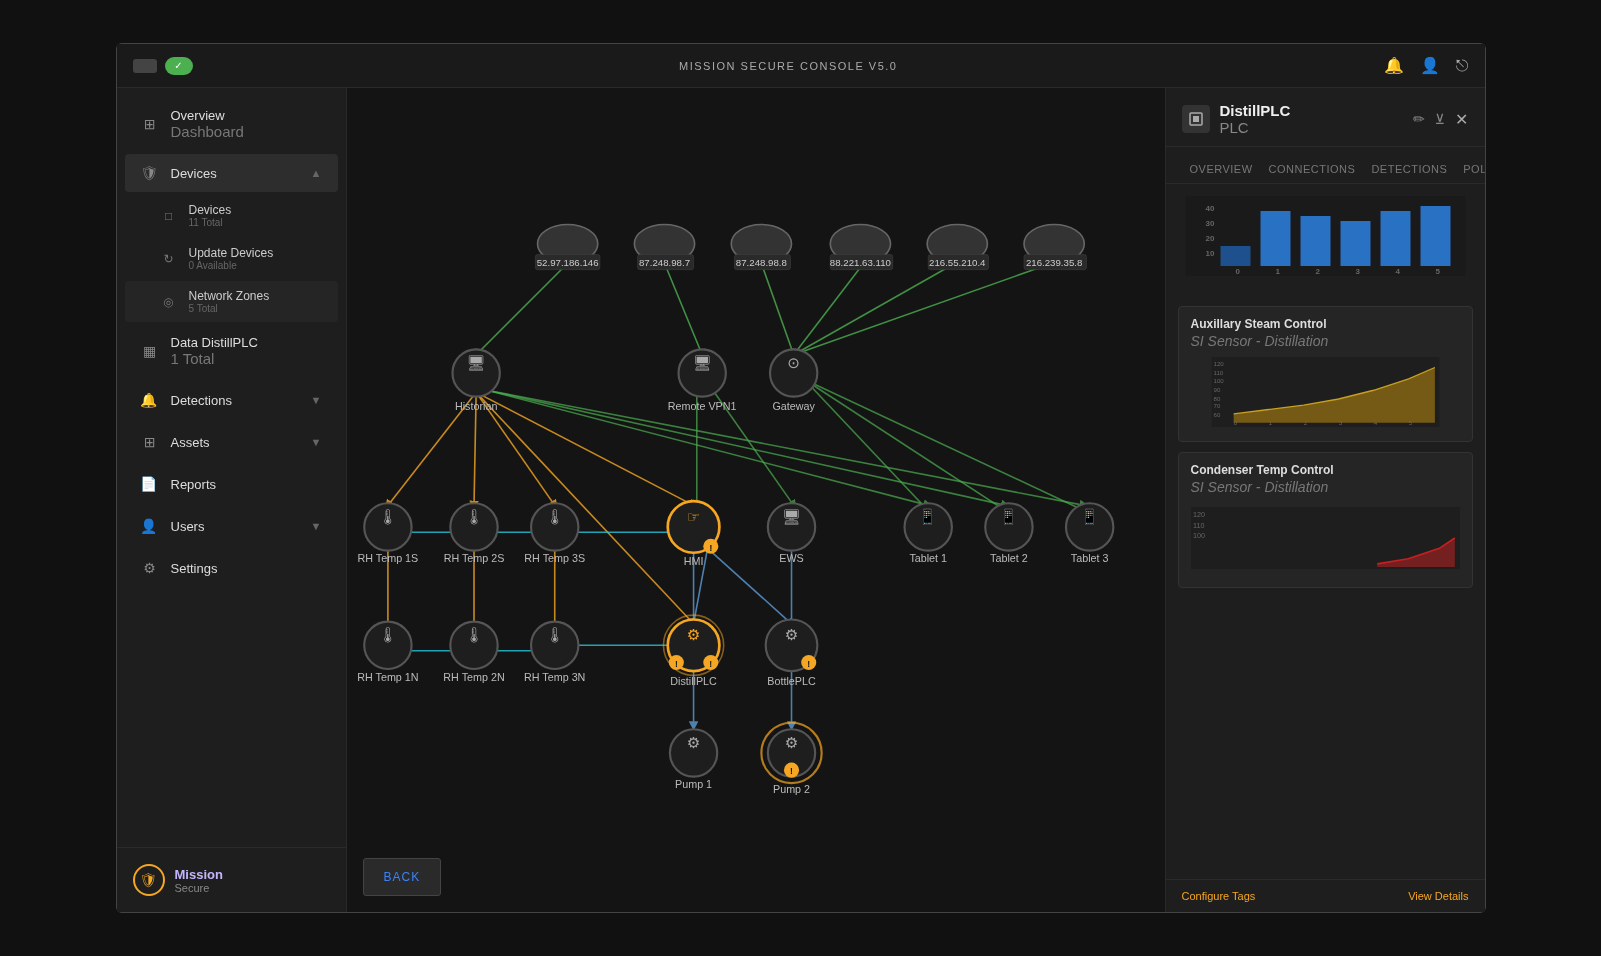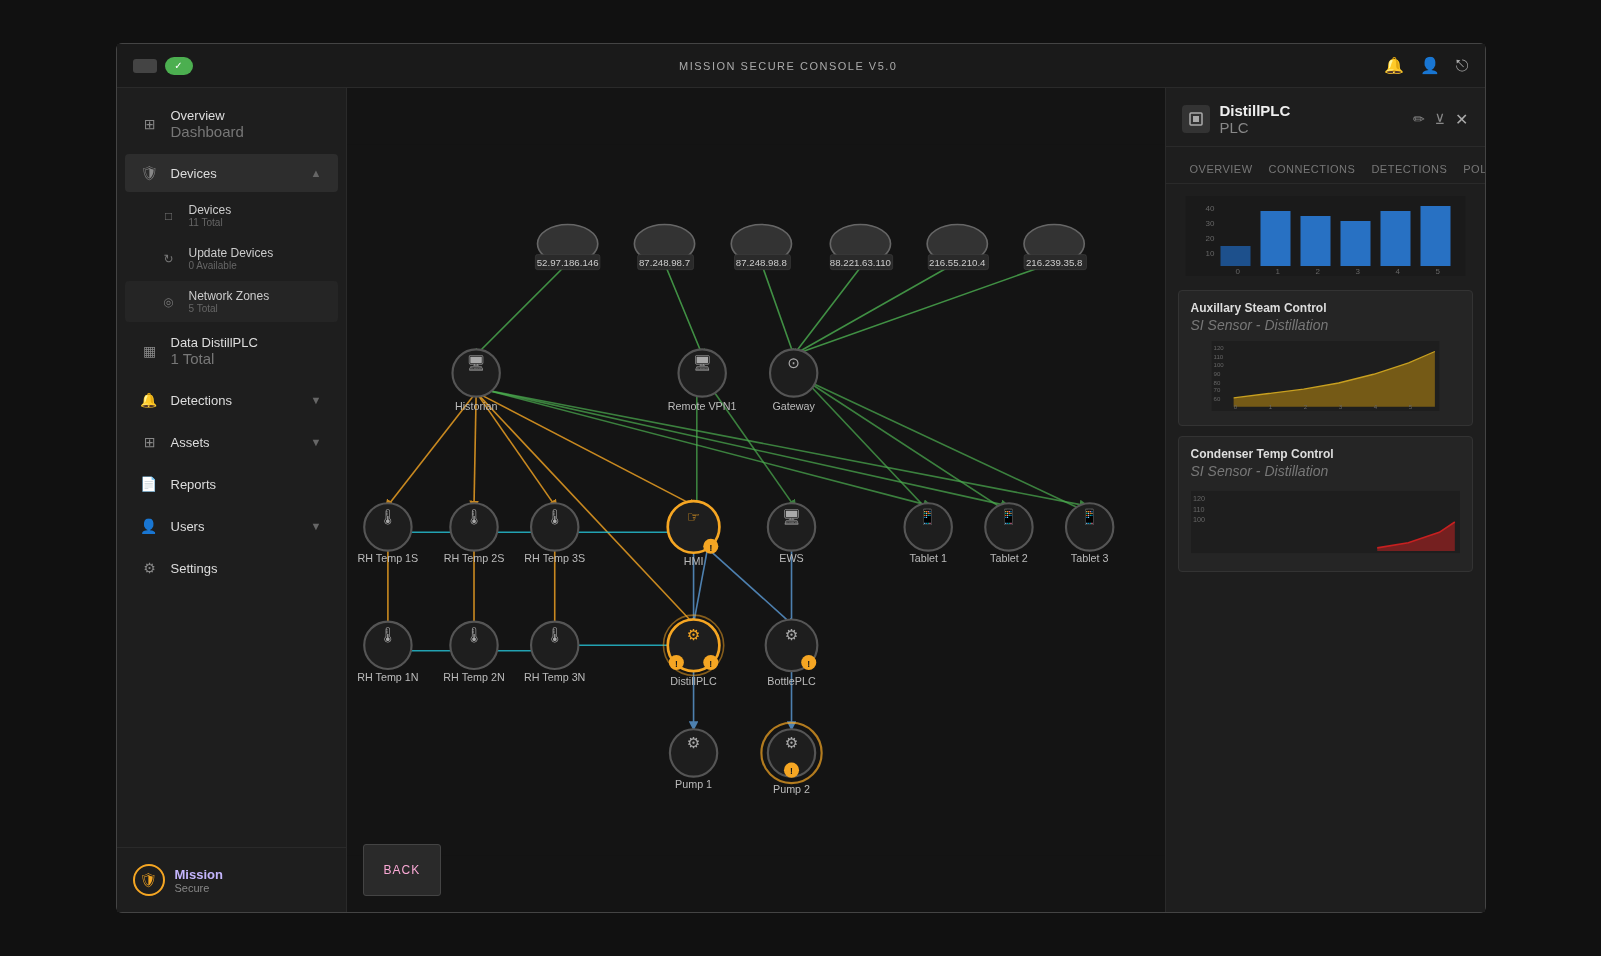--- a/index.html
+++ b/index.html
@@ -179,23 +179,23 @@
       top: 0; left: 0;
       width: 100%;
       height: 100%;
     }
     
     .back-btn {
       position: absolute;
       bottom: 16px;
       left: 16px;
       background: #2a2a2a;
-      color: #f9a8d4;
+      color: #3b82f6;
       border: 1px solid #444;
-      padding: 18px 20px;
+      padding: 11px 20px;
       font-size: 12px;
       letter-spacing: 1px;
       cursor: pointer;
       border-radius: 3px;
     }
 
     
     .right-panel {
       width: 320px;
       background: #1e1e1e;
@@ -685,21 +685,21 @@
       <div class="panel-tabs">
         <div class="panel-tab">OVERVIEW</div>
         <div class="panel-tab">CONNECTIONS</div>
         <div class="panel-tab">DETECTIONS</div>
         <div class="panel-tab">POLICIES</div>
 
       </div>
 
       <div class="panel-body">
 
-        <div style="margin-bottom:10px;">
+        <div style="margin-bottom:26px;font-weight:bold;">
           <svg width="100%" height="80" viewBox="0 0 280 80">
             <rect width="280" height="80" fill="#1a1a1a"></rect>
 
             <text x="20" y="15" fill="#666" font-size="8">40</text>
             <text x="20" y="30" fill="#666" font-size="8">30</text>
             <text x="20" y="45" fill="#666" font-size="8">20</text>
             <text x="20" y="60" fill="#666" font-size="8">10</text>
 
             <rect x="35" y="50" width="30" height="20" fill="#1e5799" opacity="0.9"></rect>
             <rect x="75" y="15" width="30" height="55" fill="#2a7bd6" opacity="0.9"></rect>
@@ -751,15 +751,19 @@
             <text x="2" y="10" fill="#666" font-size="7">120</text>
             <text x="2" y="20" fill="#666" font-size="7">110</text>
             <text x="2" y="30" fill="#666" font-size="7">100</text>
 
             <path d="M180,55 L210,50 L240,40 L255,30 L255,58 L180,58 Z" fill="#8B2020" opacity="0.8"></path>
             <path d="M180,55 L210,50 L240,40 L255,30" fill="none" stroke="#c82020" stroke-width="1.5"></path>
           </svg>
         </div>
       </div>
 
+      <div class="panel-footer">
+        <span class="panel-footer-link">Configure Tags</span>
+        <span class="panel-footer-link">View Details</span>
+      </div>
     </div>
   </div>
 </div>
 
 </body></html>

